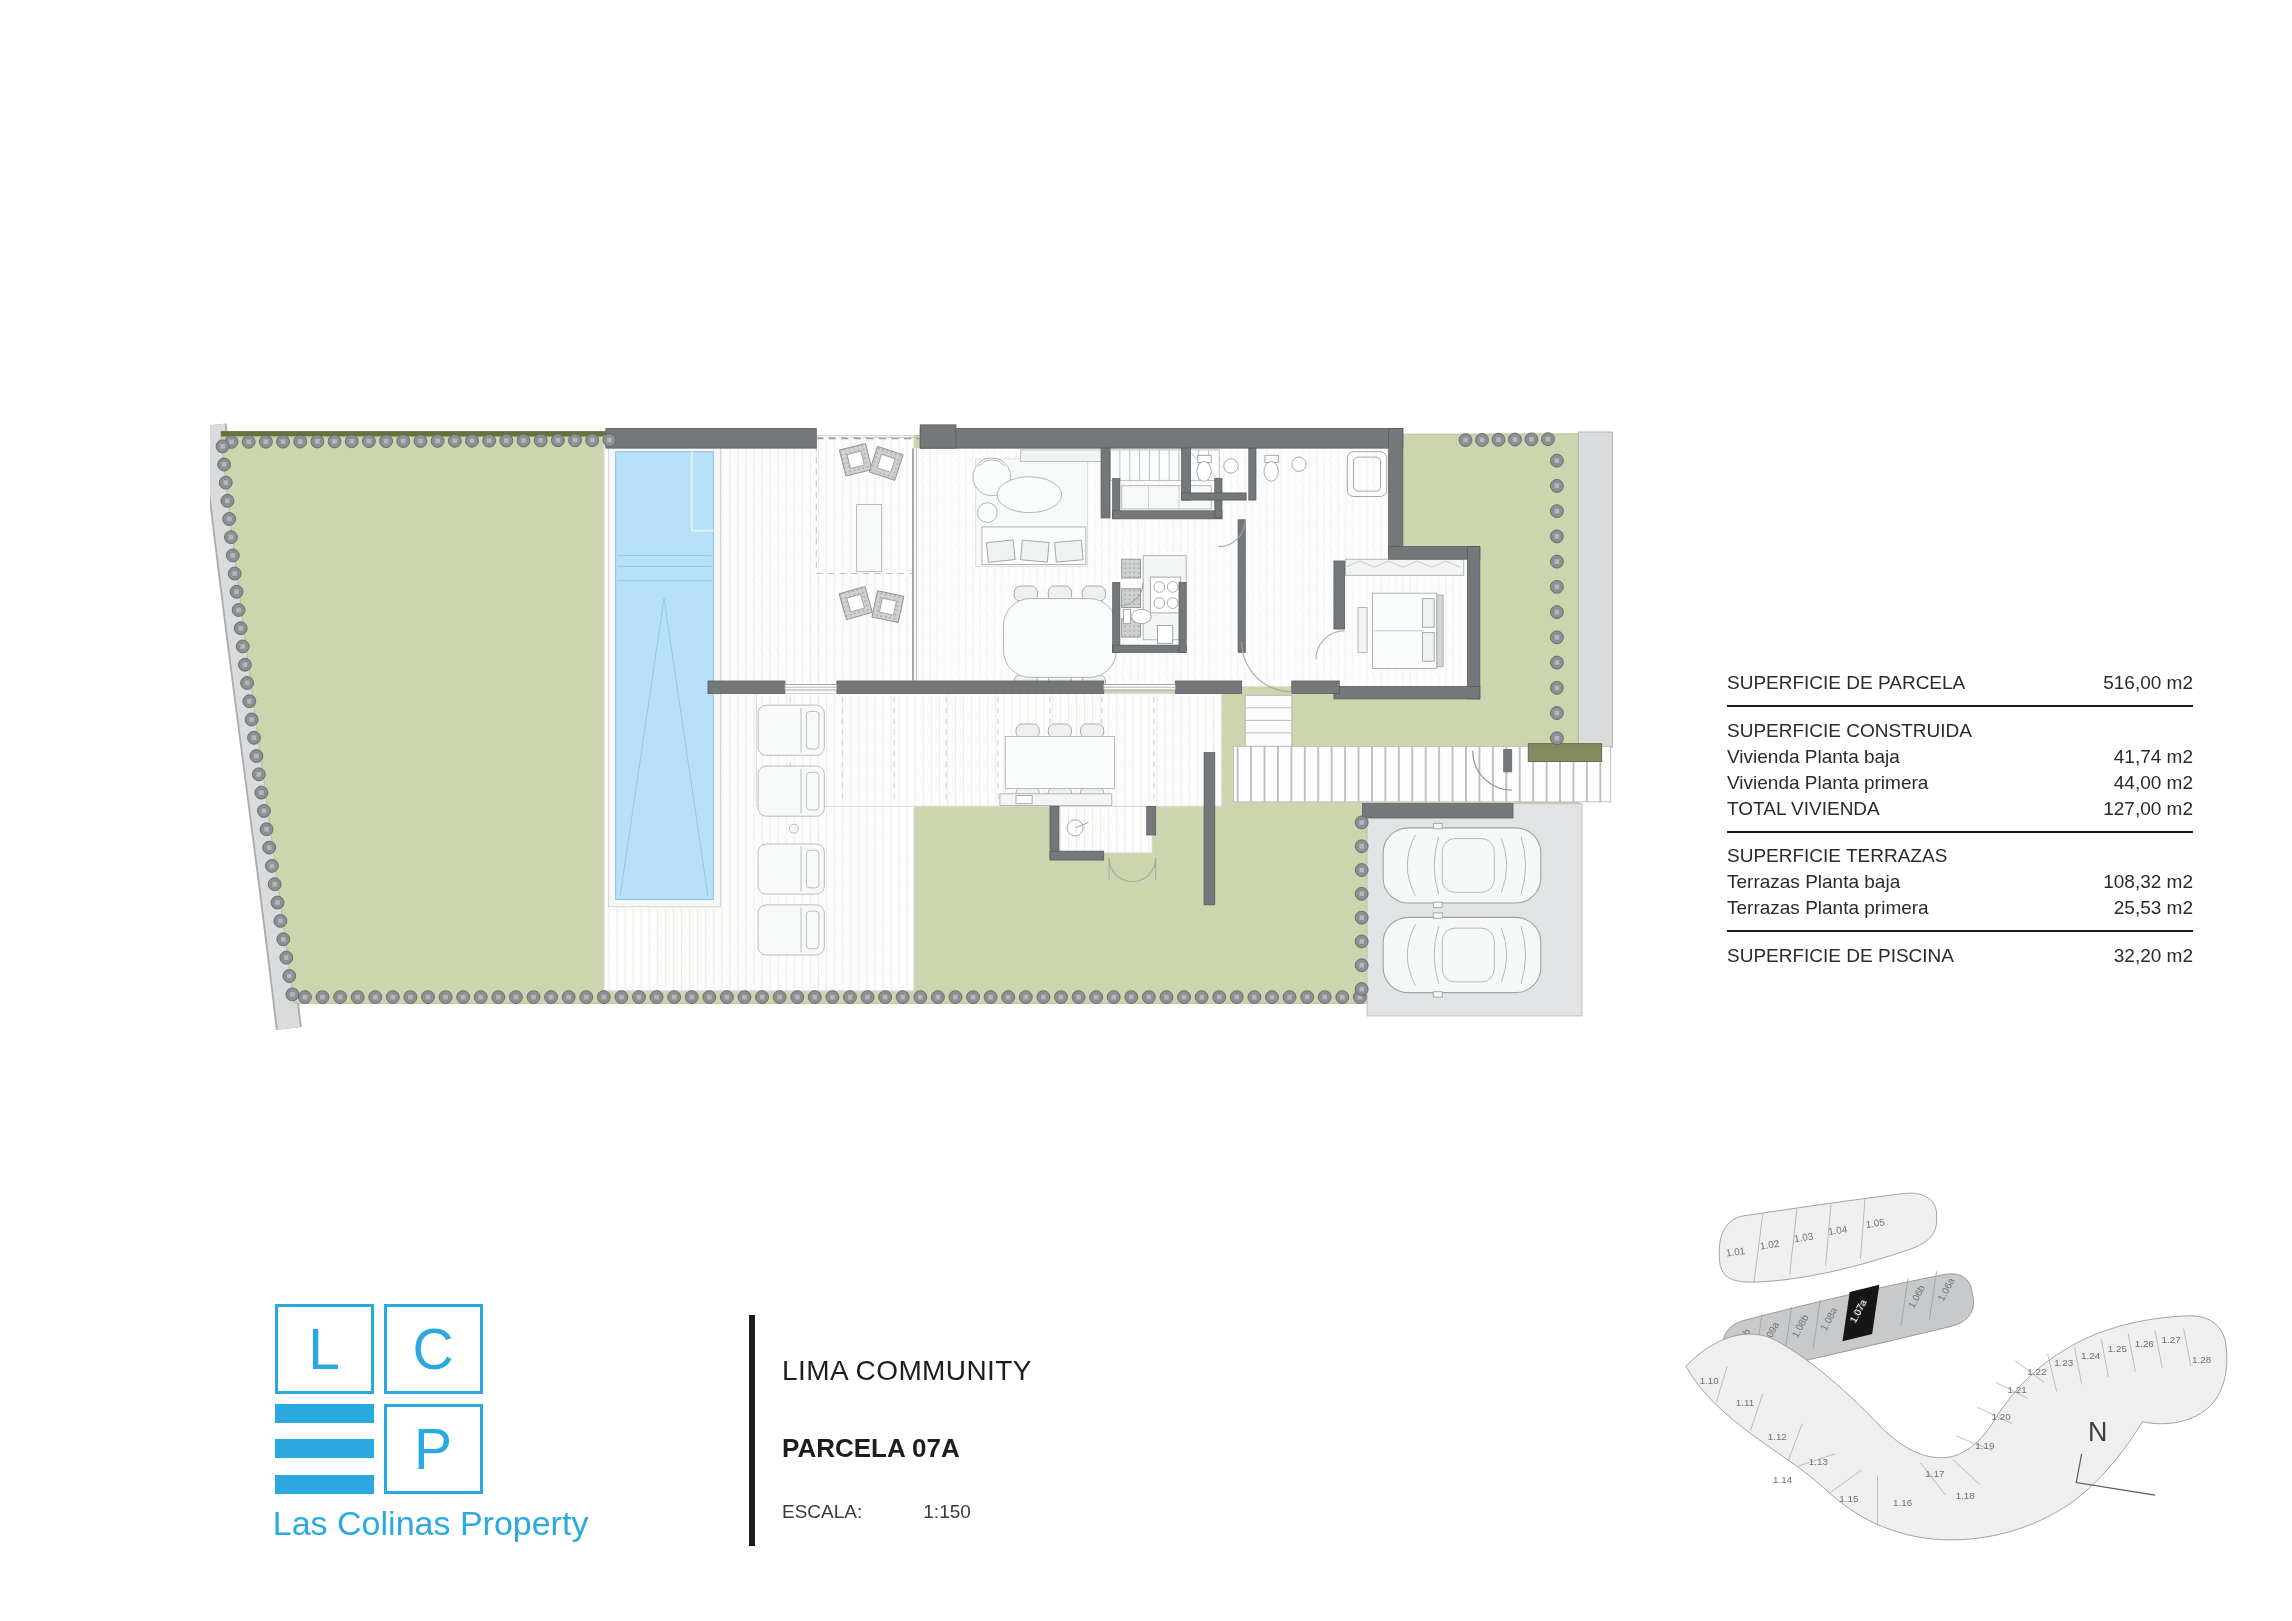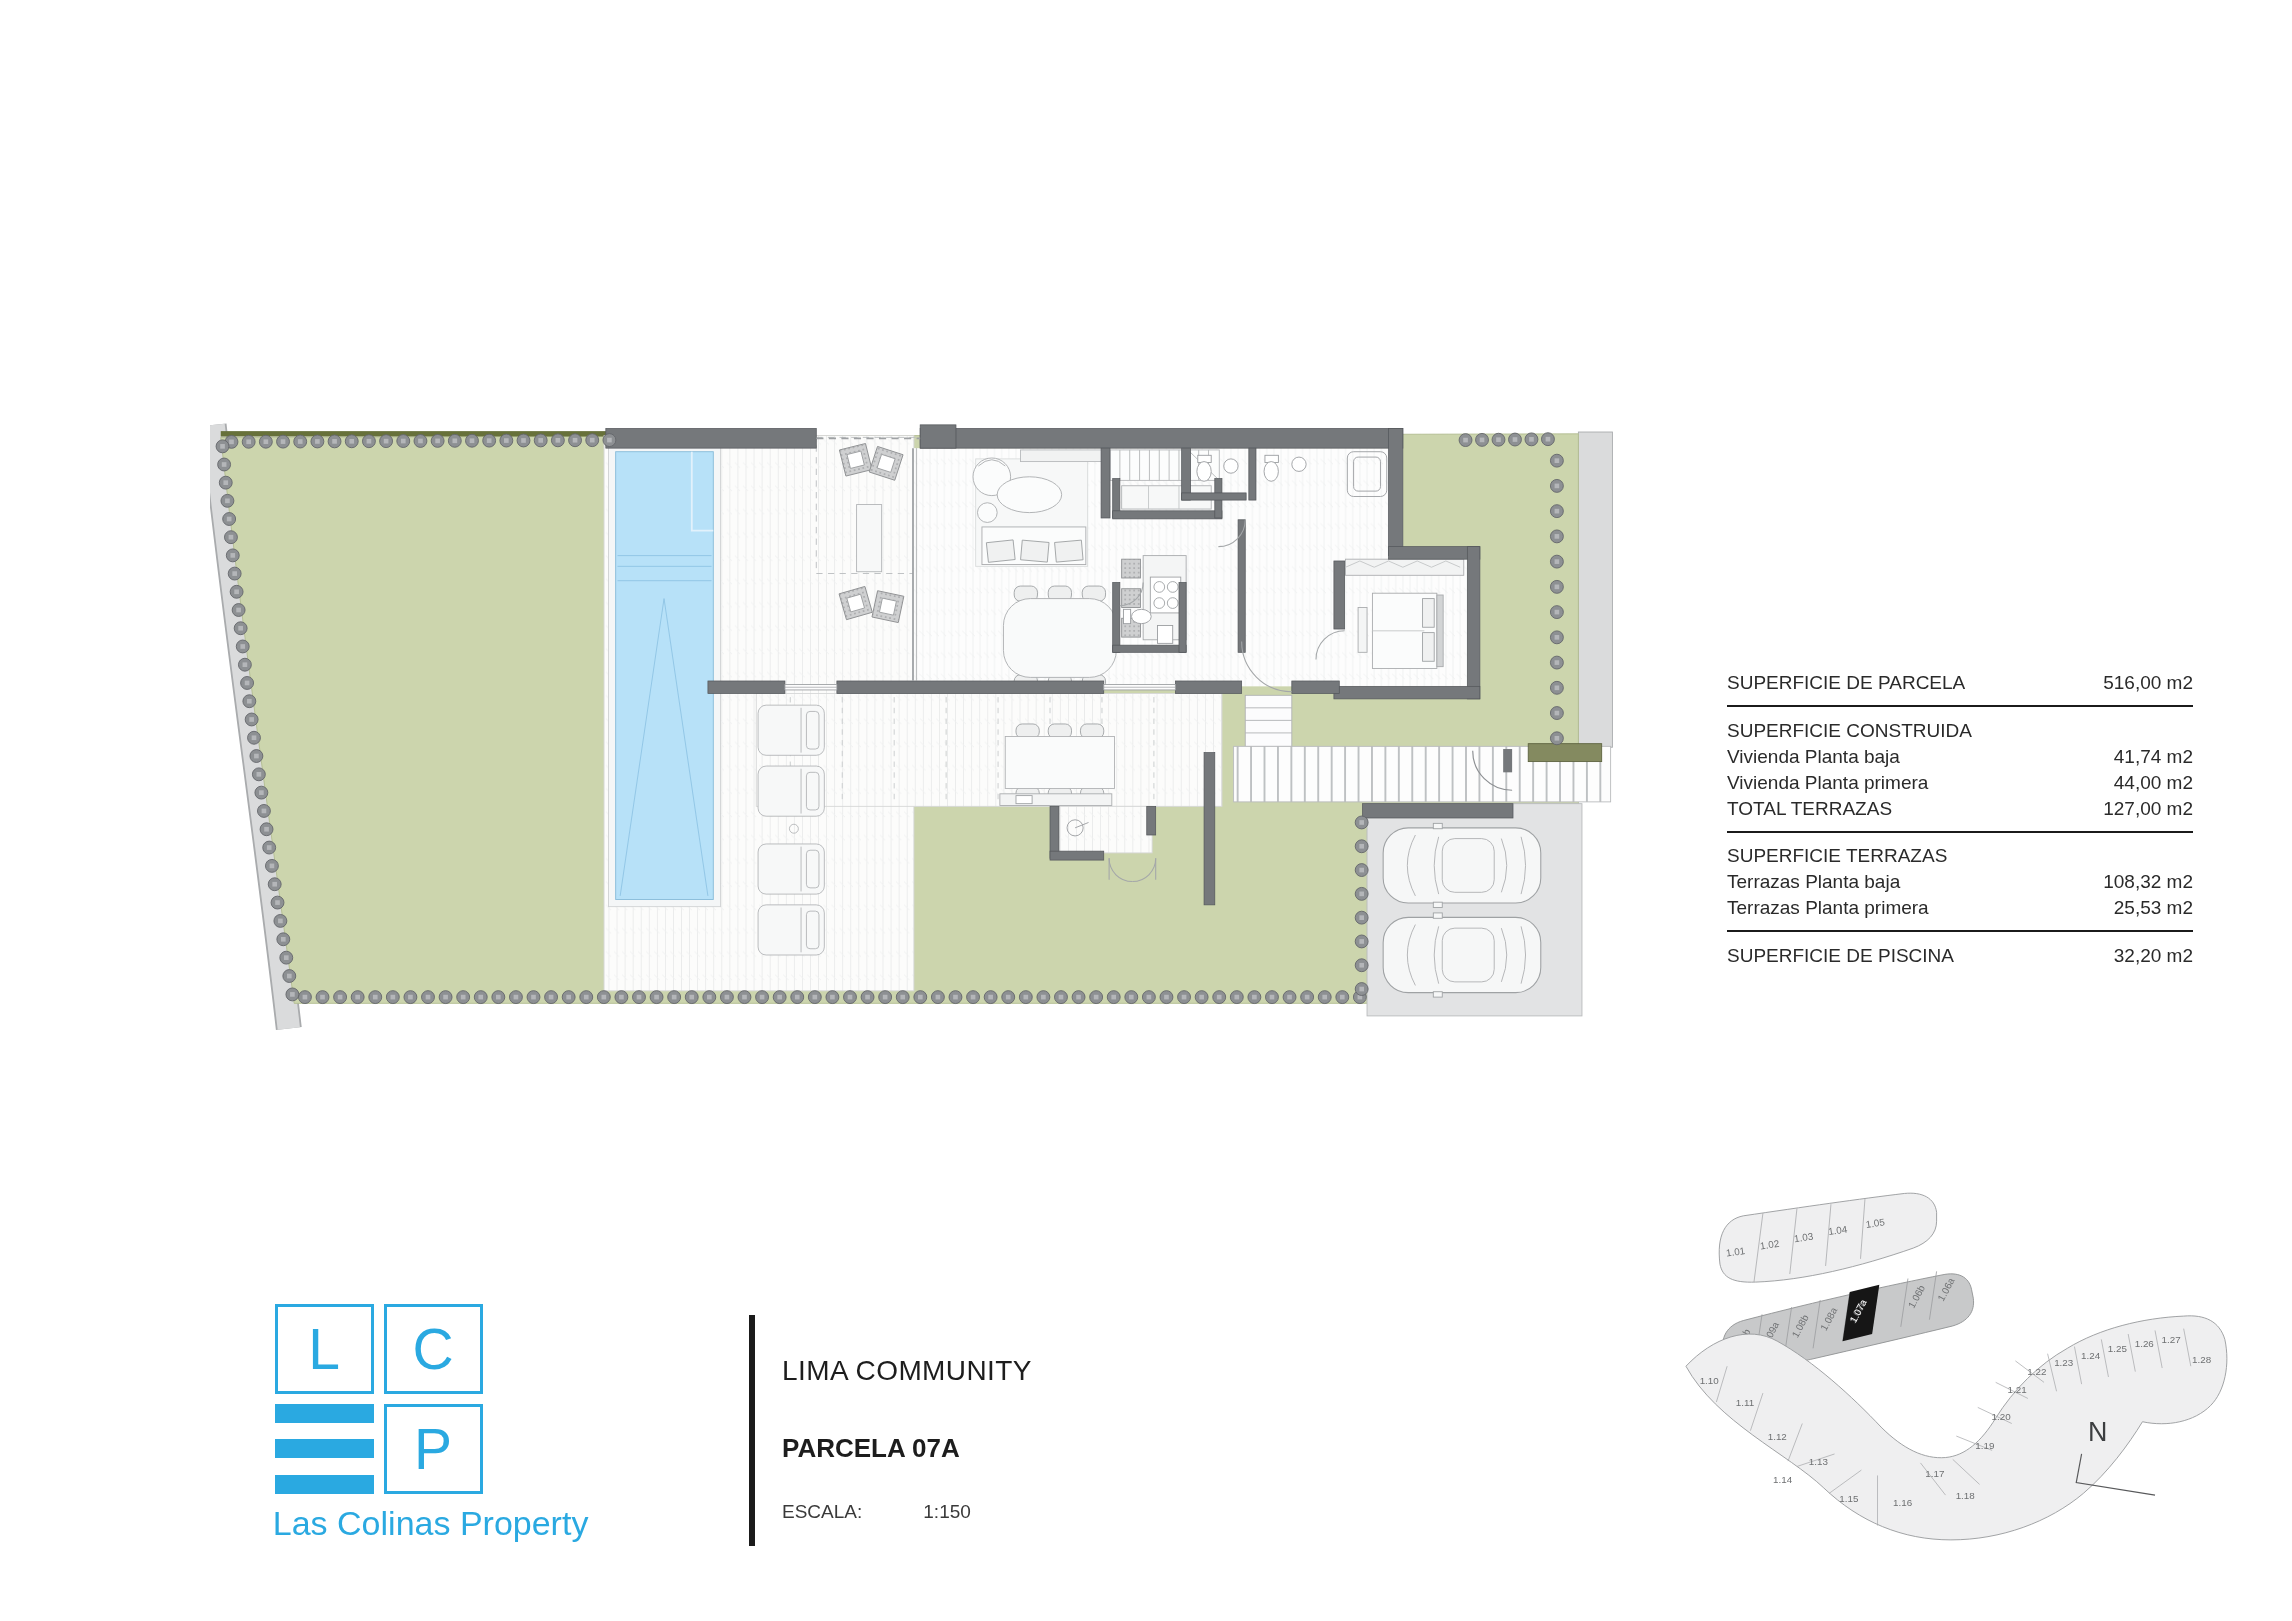--- a/index.html
+++ b/index.html
@@ -653,21 +653,21 @@
     </div>
   <div class="trow">
       <span class="tlabel">Vivienda Planta baja</span>
       <span class="tvalue">41,74 m2</span>
     </div>
   <div class="trow">
       <span class="tlabel">Vivienda Planta primera</span>
       <span class="tvalue">44,00 m2</span>
     </div>
   <div class="trow">
-      <span class="tlabel">TOTAL TERRAZAS</span>
+      <span class="tlabel">TOTAL VIVIENDA</span>
       <span class="tvalue">127,00 m2</span>
     </div>
   <div class="trule"></div>
   <div class="trow">
       <span class="tlabel">SUPERFICIE TERRAZAS</span>
       <span class="tvalue"></span>
     </div>
   <div class="trow">
       <span class="tlabel">Terrazas Planta baja</span>
       <span class="tvalue">108,32 m2</span>

